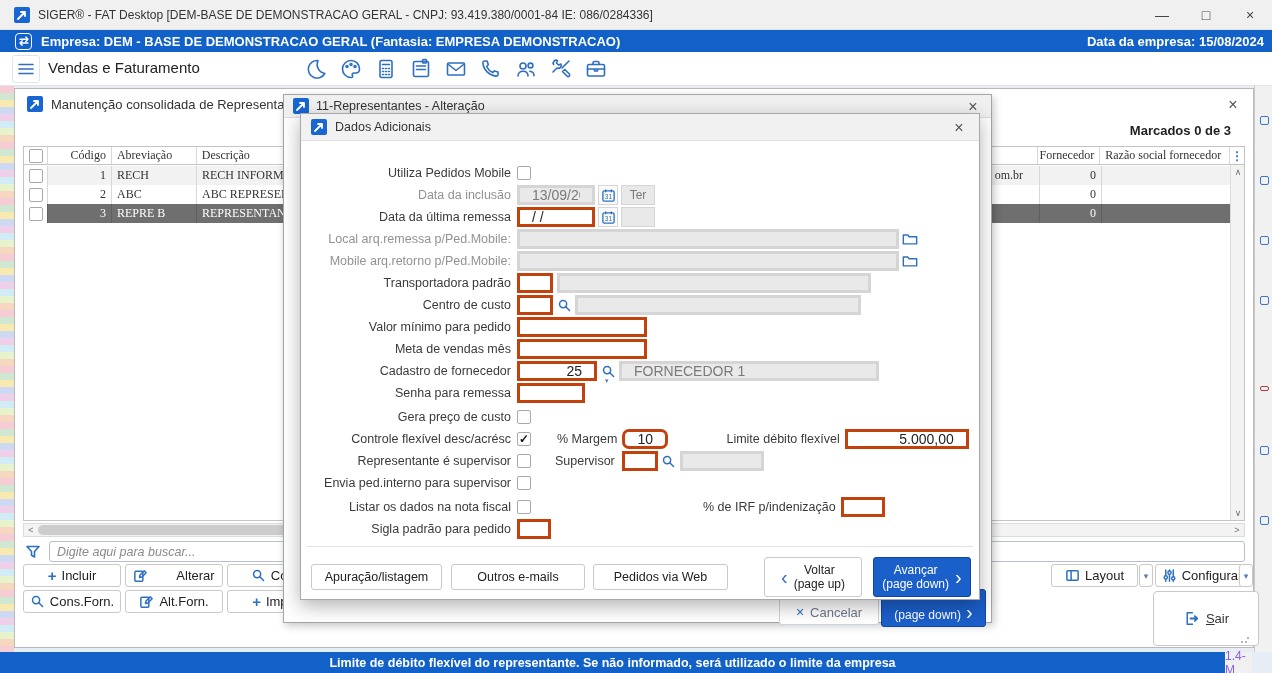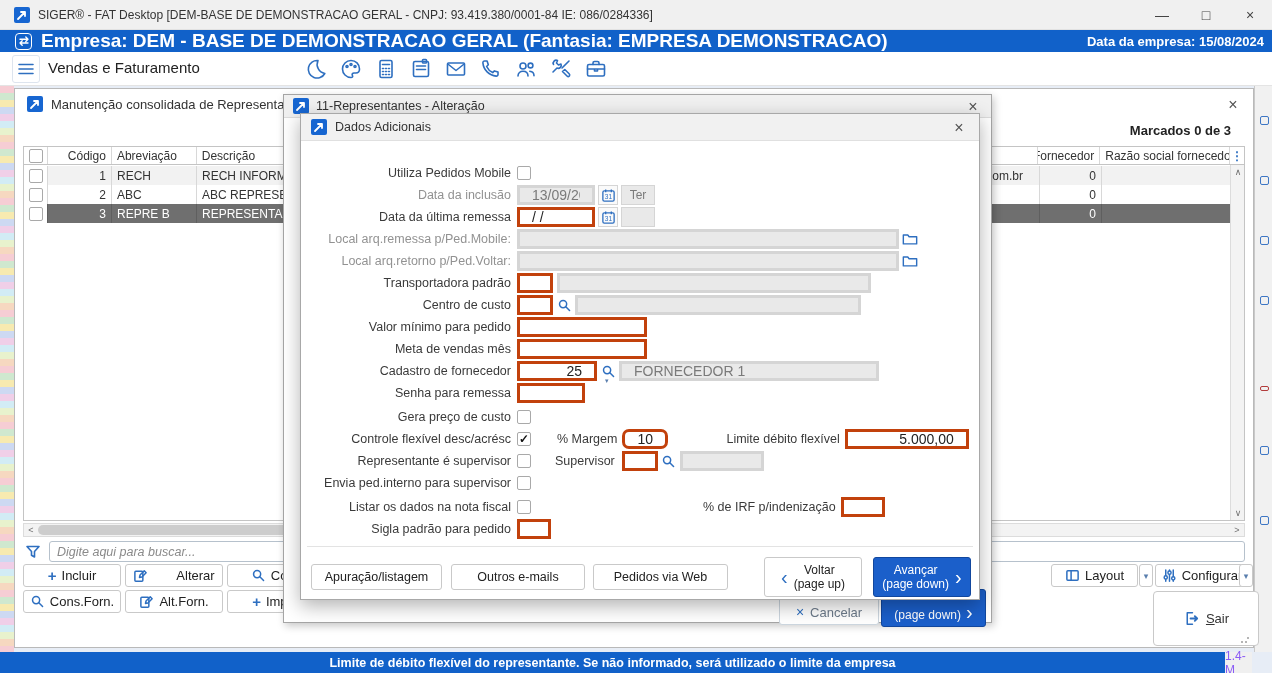--- a/index.html
+++ b/index.html
@@ -9,21 +9,21 @@
 
   
   .titlebar { position:absolute; left:0; top:0; width:1272px; height:30px; background:#f0f0f0; border-bottom:1px solid #e2e2e2; display:flex; align-items:center; }
   .appicon { width:16px; height:16px; background:#1766d1; border-radius:2px; margin:0 8px 0 14px; flex:none; }
   .title-text { font-size:12px; color:#333; }
   .wctl { position:absolute; top:0; width:44px; height:30px; display:flex; align-items:center; justify-content:center; font-size:14px; color:#444; cursor:default; }
 
   
   .companybar { position:absolute; left:0; top:30px; width:1272px; height:22px; background:#1161c9; display:flex; align-items:center; }
   .swapbox { width:17px; height:17px; border:1.6px solid #fff; border-radius:4px; margin:0 9px 0 15px; display:flex; align-items:center; justify-content:center; flex:none; }
-  .companybar .txt { color:#fff; font-weight:bold; font-size:19px; }
+  .companybar .txt { color:#fff; font-weight:bold; font-size:13px; }
   .companybar .date { position:absolute; right:8px; color:#fff; font-weight:bold; font-size:13px; }
 
   
   .toolbar { position:absolute; left:0; top:52px; width:1272px; height:34px; background:#fff; border-bottom:1px solid #e4e4e4; }
   .hamb { position:absolute; left:12px; top:3px; width:28px; height:28px; border:1px solid #dde4ee; border-radius:3px; display:flex; align-items:center; justify-content:center; }
   .module { position:absolute; left:48px; top:7px; font-size:15px; color:#222; }
   .tb-icons { position:absolute; left:303px; top:4px; display:flex; gap:9px; }
   .tb-icons .tbi { width:26px; height:26px; display:flex; align-items:center; justify-content:center; }
 
   
@@ -41,21 +41,21 @@
   .w-title .dlg-ic { left:12px; top:7px; }
   .w-title .tt { position:absolute; left:36px; top:8px; font-size:13px; color:#333; }
   .xbtn { position:absolute; font-size:16px; color:#555; width:20px; height:20px; display:flex; align-items:center; justify-content:center; cursor:default; }
   .marked { position:absolute; right:22px; top:34px; font-weight:bold; font-size:13px; color:#222; }
 
   
   .tbl { position:absolute; left:8px; top:57px; width:1222px; height:375px; border:1px solid #c4c4c4; background:#fff; }
   .th, .tr { position:absolute; left:0; width:100%; display:flex; }
   .th { top:0; height:18px; border-bottom:1px solid #c4c4c4; }
   .tr { height:19px; }
-  .c { border-right:1px solid #d8d8d8; height:100%; display:flex; align-items:center; padding:0 5px; font-size:12px; color:#333; overflow:hidden; white-space:nowrap; }
+  .c { border-right:1px solid #d8d8d8; height:100%; display:flex; align-items:center; padding:0 5px; font-size:12px; color:#333; overflow:hidden; white-space:nowrap;font-family:Liberation Serif, serif; }
   .c.cbc { width:24px; justify-content:center; }
   .c.cod { width:64px; justify-content:flex-end; }
   .c.abr { width:85px; }
   .c.des { width:305px; }
   .c.eml { width:538px; justify-content:flex-end; padding-right:16px; }
   .c.frn { width:62px; justify-content:flex-end; }
   .c.raz { width:130px; }
   .c.last { border-right:none; width:14px; padding:0; justify-content:center; }
   .tr.alt { background:#f2f2f2; }
   .tr.alt .c.cbc, .tr.sel .c.cbc { background:#fff; }
@@ -440,21 +440,21 @@
     <span class="lab dim">Local arq.remessa p/Ped.Mobile:</span>
     <input class="ti dis" style="width: 382px;">
     <span class="iconbtn">
       <svg class="ic" width="16" height="16" viewBox="0 0 18 18">
           <path d="M1.5 4.5h5l1.5 2h8.5v8h-15z"></path>
         </svg>
     </span>
   </div>
 
   <div class="frow" style="top:137px">
-    <span class="lab dim">Local arq.retorno p/Ped.Voltar:</span>
+    <span class="lab dim">Mobile arq.retorno p/Ped.Mobile:</span>
     <input class="ti dis" style="width: 382px;">
     <span class="iconbtn">
       <svg class="ic" width="16" height="16" viewBox="0 0 18 18">
           <path d="M1.5 4.5h5l1.5 2h8.5v8h-15z"></path>
         </svg>
     </span>
   </div>
 
   <div class="frow" style="top:159px">
     <span class="lab">Transportadora padrão</span>

